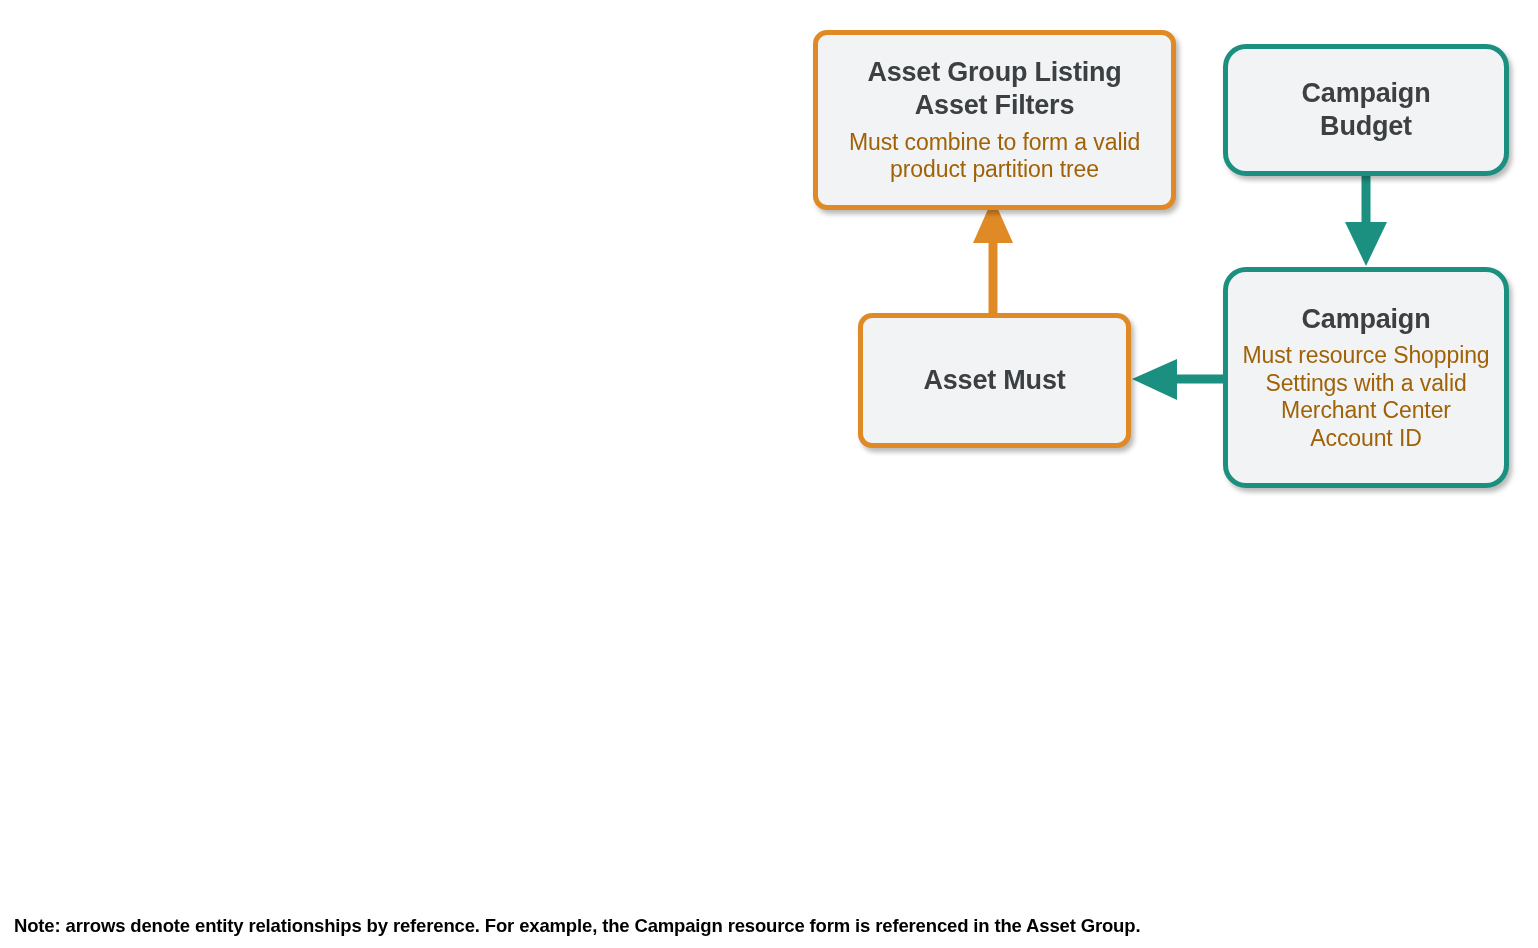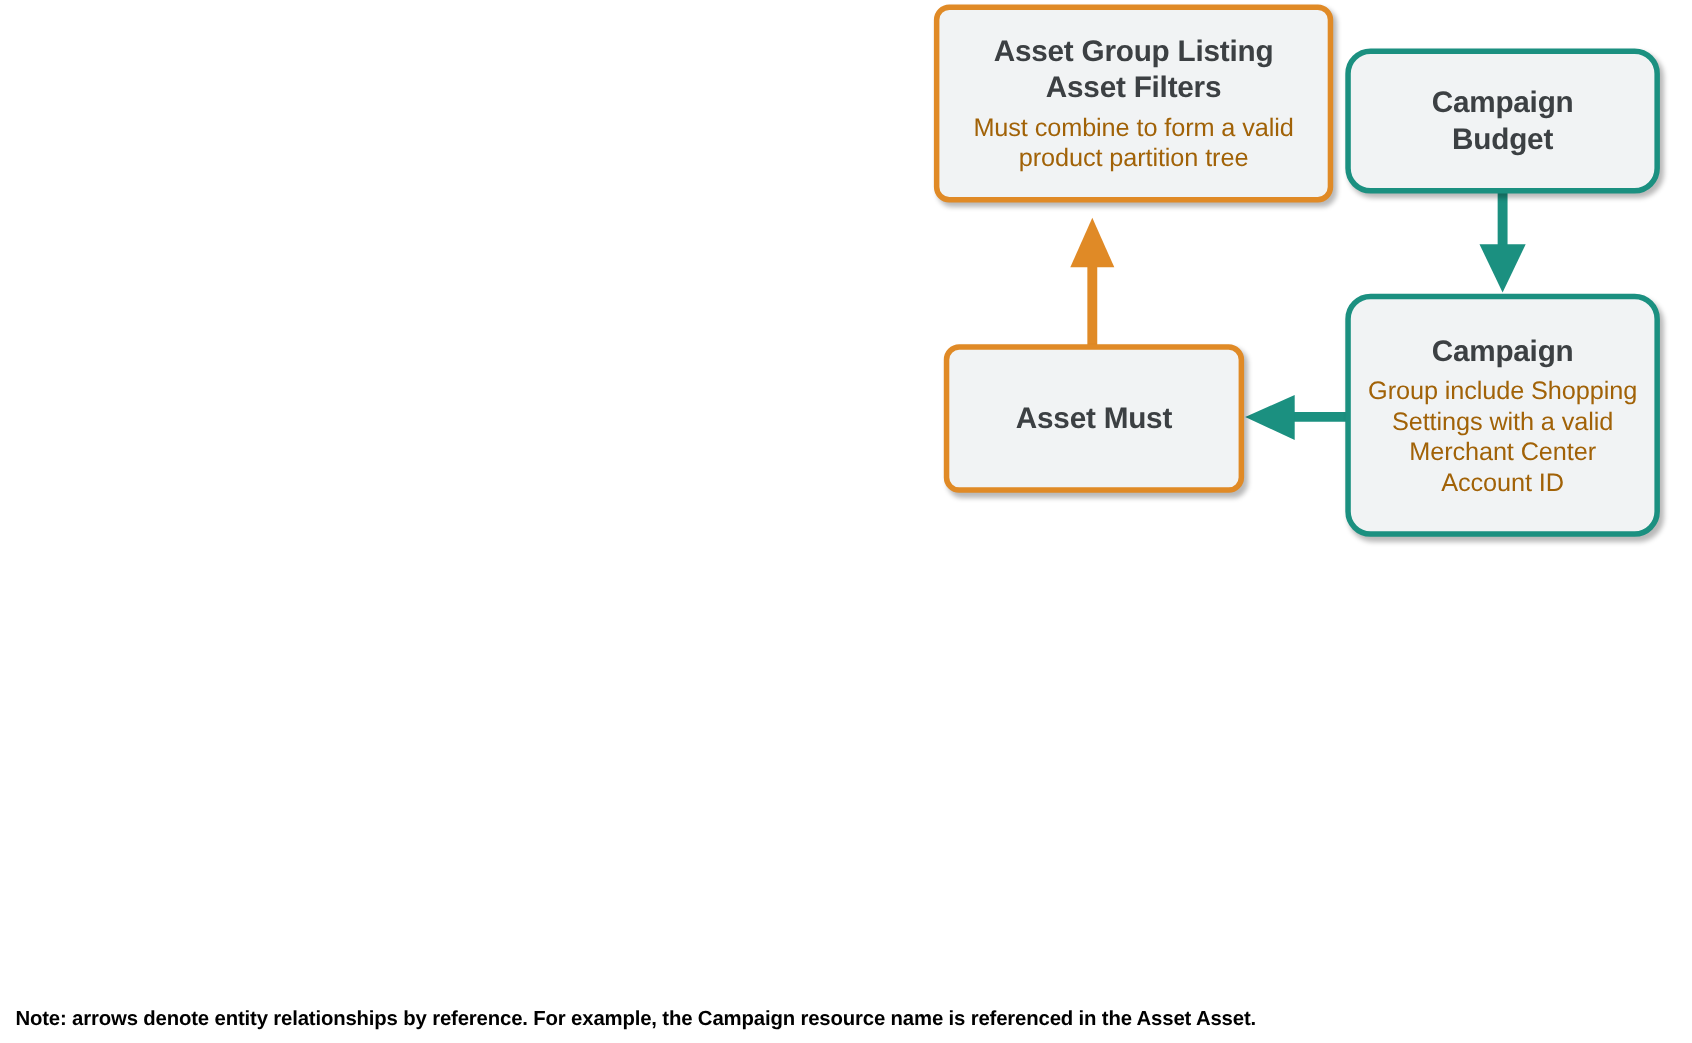--- a/index.html
+++ b/index.html
@@ -49,24 +49,23 @@
     line-height: 1.2;
     margin-top: 6px;
     letter-spacing: -0.1px;
   }
 
   .node.orange { border-color: #e08a26; }
   .node.teal   { border-color: #1b9080; border-radius: 23px; }
 
   
   #node-aglgf {
-    left: 813px;  top: 4px;
+    left: 813px;  top: 30px;
     width: 363px; height: 180px;
     padding: 0 12px;
-    margin-left: 36px;
   }
   #node-campaign-budget {
     left: 1223px; top: 44px;
     width: 286px; height: 132px;
     padding: 0 10px;
   }
   #node-asset-group {
     left: 858px;  top: 313px;
     width: 273px; height: 135px;
     padding: 0 10px;
@@ -136,18 +135,18 @@
       <span>Budget</span>
     </div>
   </div>
 
   <div class="node orange" id="node-asset-group">
     <div class="title">Asset Must</div>
   </div>
 
   <div class="node teal" id="node-campaign">
     <div class="title">Campaign</div>
-    <div class="subtitle">Group include Shopping Settings with a valid Merchant Center Account ID</div>
+    <div class="subtitle">Must resource Shopping Settings with a valid Merchant Center Account ID</div>
   </div>
 
-  <div id="footer-note">Note: arrows denote entity relationships by reference. For example, the Campaign resource name is referenced in the Asset Asset.</div>
+  <div id="footer-note">Note: arrows denote entity relationships by reference. For example, the Campaign resource form is referenced in the Asset Group.</div>
 
 </div>
 
 </body></html>

